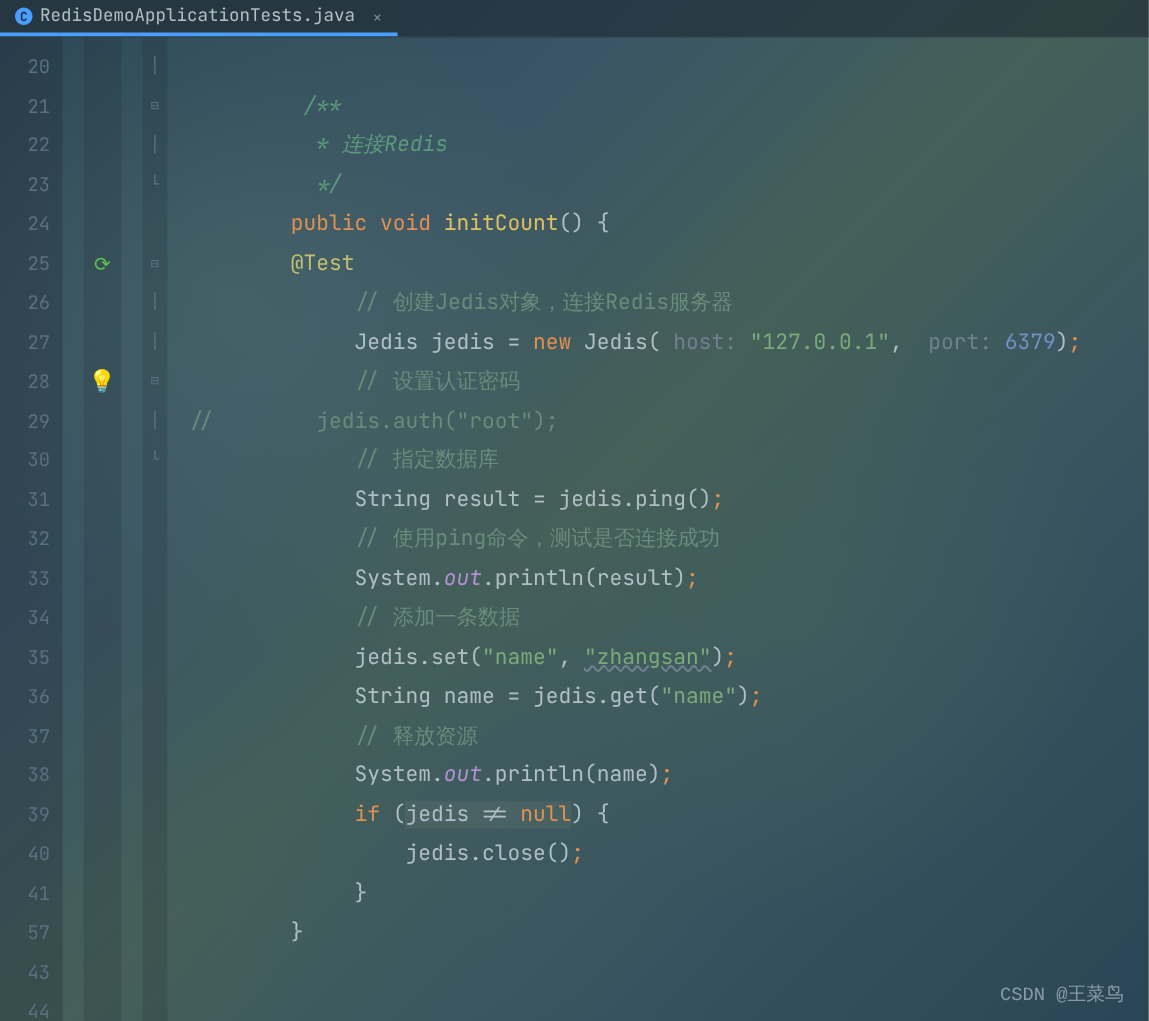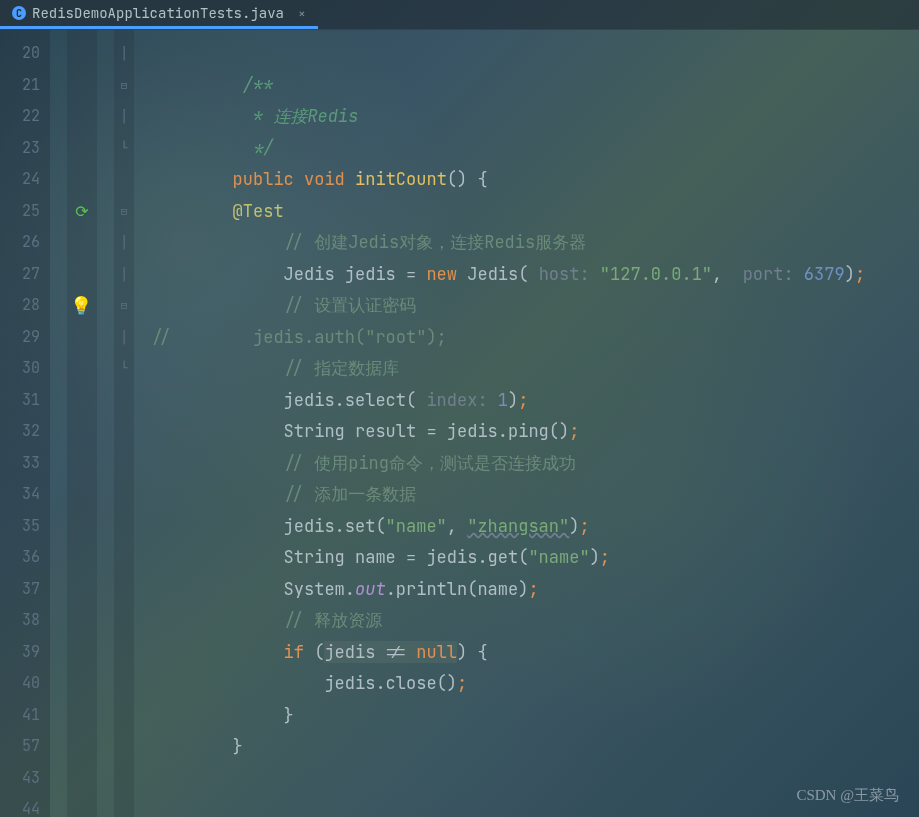--- a/index.html
+++ b/index.html
@@ -123,21 +123,21 @@
 .static-field { color: #b090d0; font-style: italic; }
 .cursor-hl {
   background: rgba(100,120,110,0.3);
 }
 .watermark {
   position: absolute;
   bottom: 12px;
   right: 20px;
   color: rgba(200,210,220,0.6);
   font-size: 15px;
-  font-family: Liberation Serif, serif;
+  font-family: Liberation Mono, monospace;
   margin-top: 26px;
 }
 .underline-wavy { text-decoration: underline wavy #708090; }
 </style>
 </head>
 <body>
 
 <div class="tab-bar">
   <div class="tab">
     <span class="tab-icon">C</span>
@@ -227,28 +227,28 @@
     <div class="line">         <span class="comment-doc">/**</span></div>
     <div class="line">         <span class="comment-doc"> * 连接Redis</span></div>
     <div class="line">         <span class="comment-doc"> */</span></div>
     <div class="line">        <span class="keyword">public</span> <span class="keyword">void</span> <span class="method">initCount</span><span>() {</span></div>
     <div class="line">        <span class="annotation">@Test</span></div>
     <div class="line">             <span class="comment">// 创建Jedis对象，连接Redis服务器</span></div>
     <div class="line">             <span>Jedis jedis = </span><span class="keyword">new</span><span> Jedis(</span><span class="hint"> host: </span><span class="string">"127.0.0.1"</span><span>, </span><span class="hint"> port: </span><span class="number">6379</span><span>)</span><span class="semi">;</span></div>
     <div class="line">             <span class="comment">// 设置认证密码</span></div>
     <div class="line"><span class="comment">//</span><span class="comment">        jedis.auth("root");</span></div>
     <div class="line">             <span class="comment">// 指定数据库</span></div>
-    <div class="line">             <span>jedis.select(</span><span class="hint"> index: </span><span class="number">1</span><span>)</span><span class="semi">;</span></div>
     <div class="line">             <span>String result = jedis.ping()</span><span class="semi">;</span></div>
     <div class="line">             <span class="comment">// 使用ping命令，测试是否连接成功</span></div>
+    <div class="line">             <span>System.</span><span class="static-field">out</span><span>.println(result)</span><span class="semi">;</span></div>
     <div class="line">             <span class="comment">// 添加一条数据</span></div>
     <div class="line">             <span>jedis.set(</span><span class="string">"name"</span><span>, </span><span class="string underline-wavy">"zhangsan"</span><span>)</span><span class="semi">;</span></div>
     <div class="line">             <span>String name = jedis.get(</span><span class="string">"name"</span><span>)</span><span class="semi">;</span></div>
+    <div class="line">             <span class="comment">// 释放资源</span></div>
     <div class="line">             <span>System.</span><span class="static-field">out</span><span>.println(name)</span><span class="semi">;</span></div>
-    <div class="line">             <span class="comment">// 释放资源</span></div>
     <div class="line">             <span class="keyword">if</span><span> (</span><span class="cursor-hl"><span>jedis != </span><span class="keyword">null</span></span><span>) {</span></div>
     <div class="line">                 <span>jedis.close()</span><span class="semi">;</span></div>
     <div class="line">             <span>}</span></div>
     <div class="line">        <span>}</span></div>
   </div>
 </div>
 
 <div class="watermark">CSDN @王菜鸟</div>
 
 </body></html>

